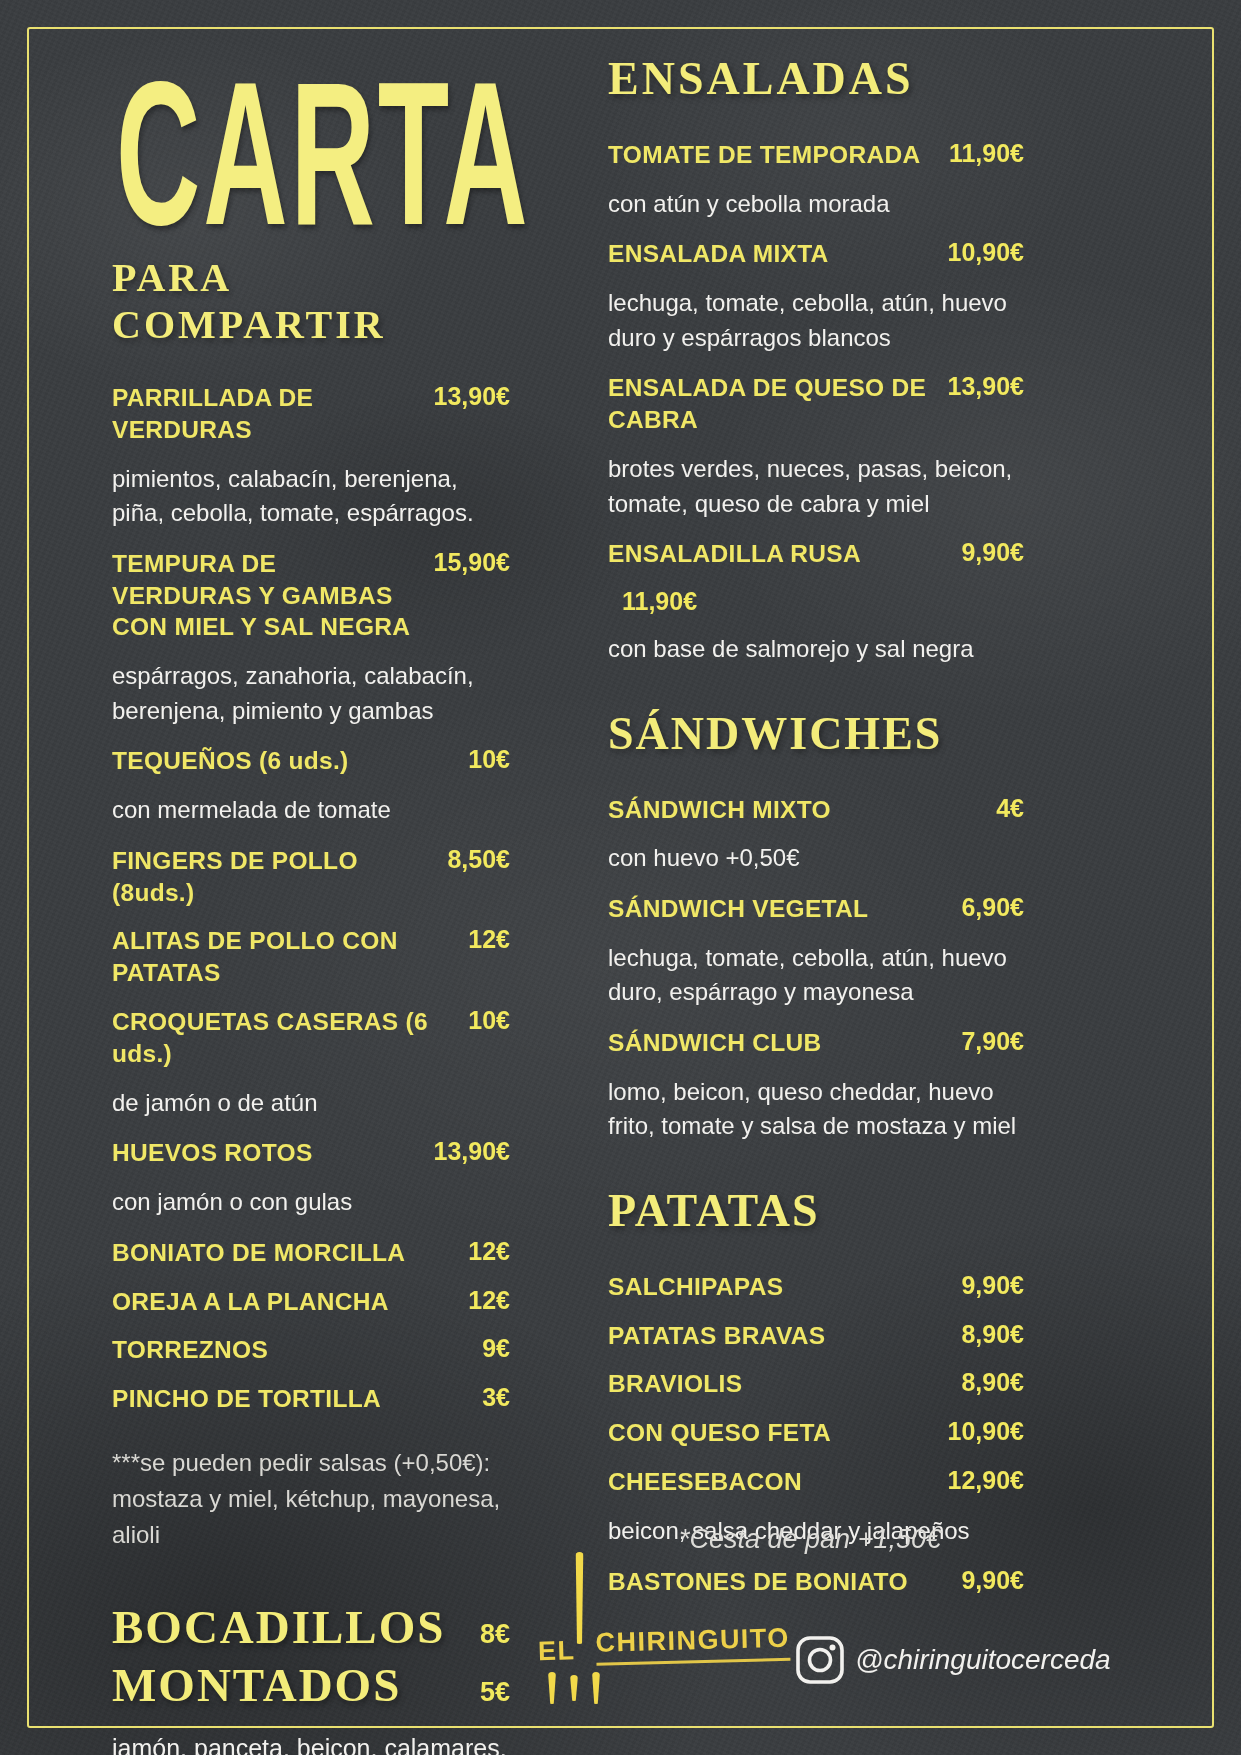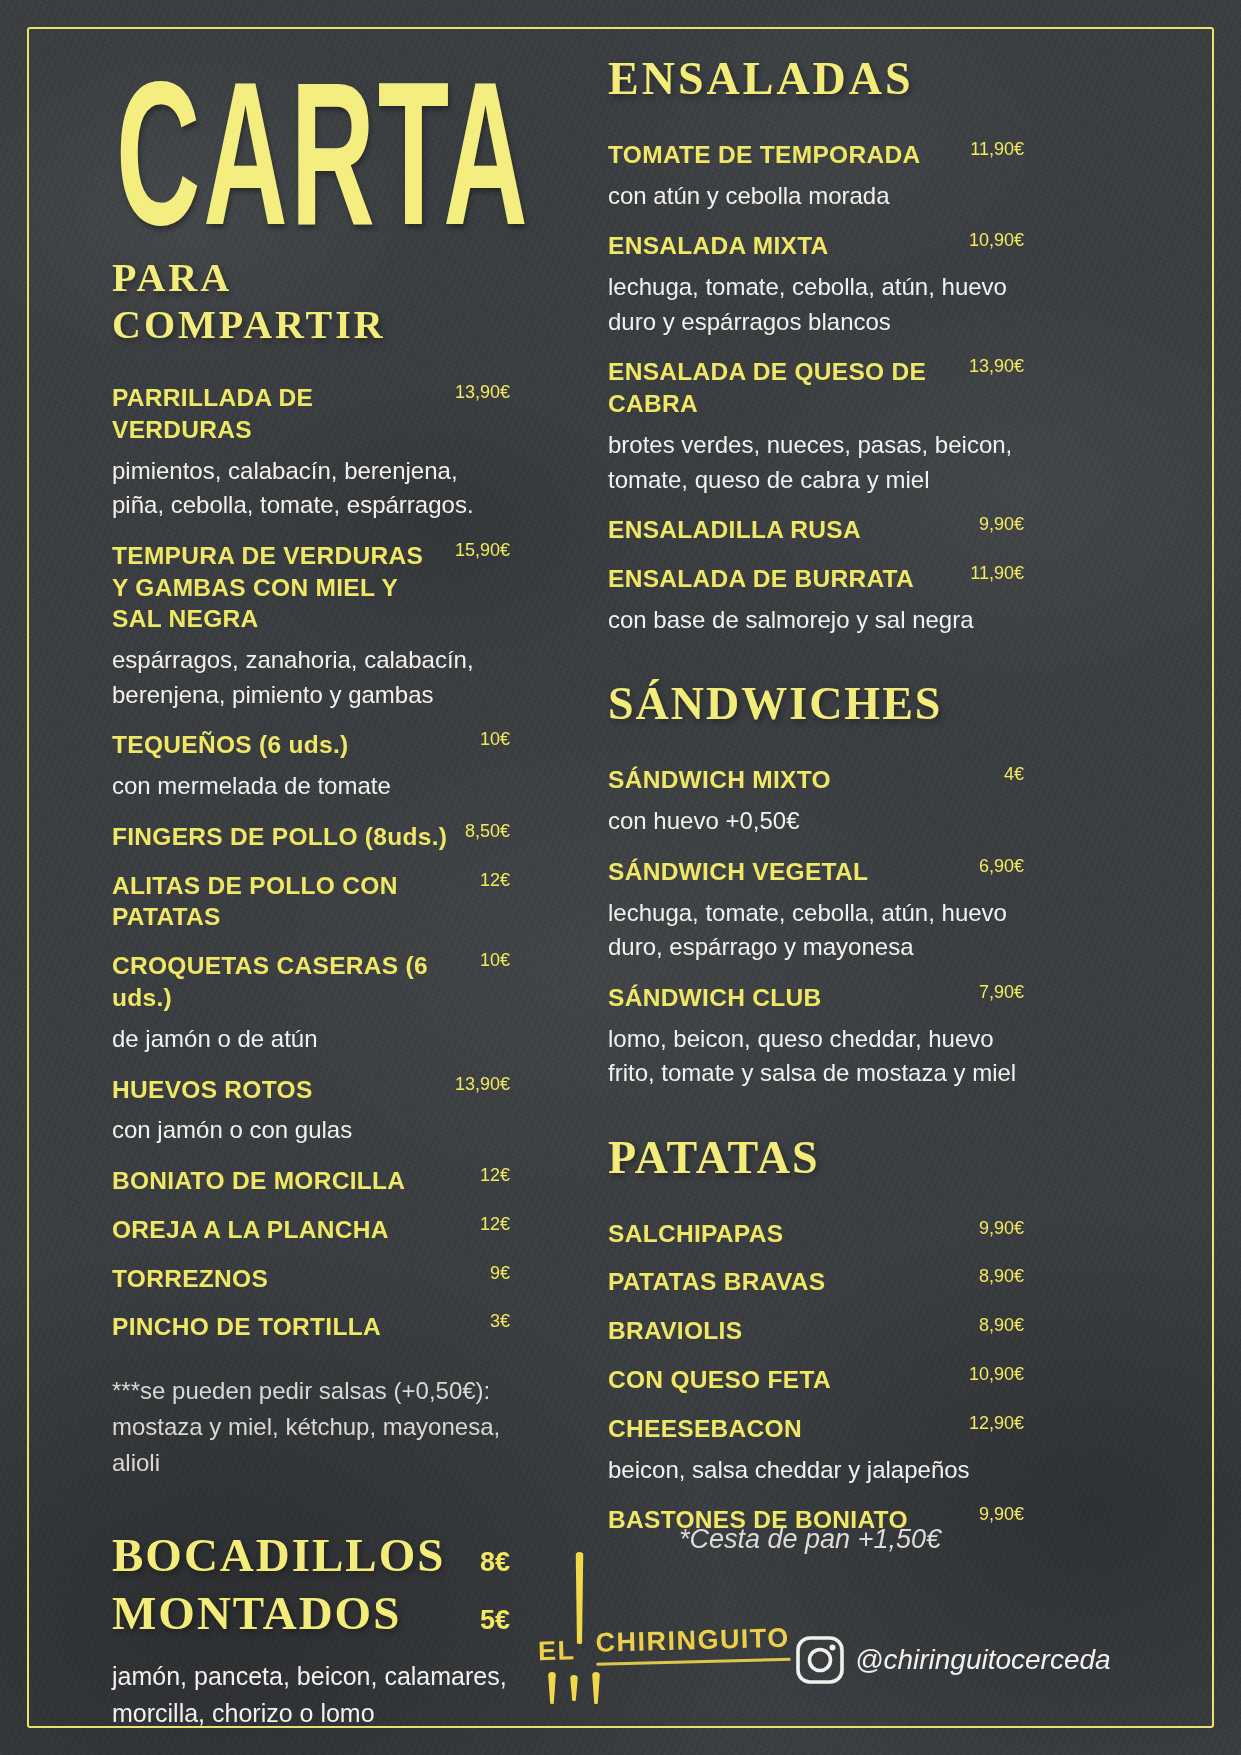--- a/index.html
+++ b/index.html
@@ -29,22 +29,22 @@
   }
   .h-serif{font-family:"Liberation Serif","DejaVu Serif",serif;color:#f3ec7a;font-weight:bold;
     text-shadow:2px 3px 6px rgba(0,0,0,0.4);}
   .h-left{font-size:40px;letter-spacing:3px;margin:0 0 34px 0;}
   .h-right{font-size:46px;letter-spacing:3px;margin:2px 0 34px 0;}
   .h-mid{font-size:46px;letter-spacing:2px;margin:40px 0 34px 0;}
 
   .menu-item{margin-bottom:17px;}
   .item-row{display:flex;align-items:flex-start;}
   .item-name{flex:1;font-size:24.5px;line-height:1.3;color:#f0e766;letter-spacing:0.3px;font-weight:bold;}
-  .item-price{font-size:18px;font-weight:normal;color:#f2e95e;margin-left:14px;white-space:nowrap;}
-  .item-desc{font-size:24px;line-height:1.44;color:#f2f1ee;margin-top:8px;}
+  .item-price{font-size:25px;font-weight:bold;color:#f2e95e;margin-left:14px;white-space:nowrap;}
+  .item-desc{font-size:24px;line-height:1.44;color:#f2f1ee;margin-top:16px;}
 
   .salsa-note{font-size:24px;color:#d9d8d3;line-height:1.5;margin-top:30px;}
 
   .bocadillos{margin-top:46px;}
   .boc-row{display:flex;align-items:baseline;}
   .boc-head{font-size:47px;letter-spacing:2px;line-height:1.22;}
   .boc-price{margin-left:auto;font-size:27px;font-weight:bold;color:#f2e95e;}
   .boc-desc{font-size:25px;line-height:1.5;color:#f2f1ee;margin-top:16px;}
 
   .bread-note{position:absolute;left:640px;top:1524px;width:340px;text-align:center;
@@ -219,21 +219,20 @@
           <div class="menu-item">
             <div class="item-row">
               <div class="item-name">ENSALADILLA RUSA</div>
               <div class="item-price">9,90€</div>
             </div>
 
           </div>
 
           <div class="menu-item">
             <div class="item-row">
-              <div class="item-name">ENSALADA DE BURRATA</div>
               <div class="item-price">11,90€</div>
             </div>
             <div class="item-desc">con base de salmorejo y sal negra</div>
           </div>
         </div>
 
       <h2 class="h-serif h-mid">SÁNDWICHES</h2>
       <div>
 
           <div class="menu-item">

